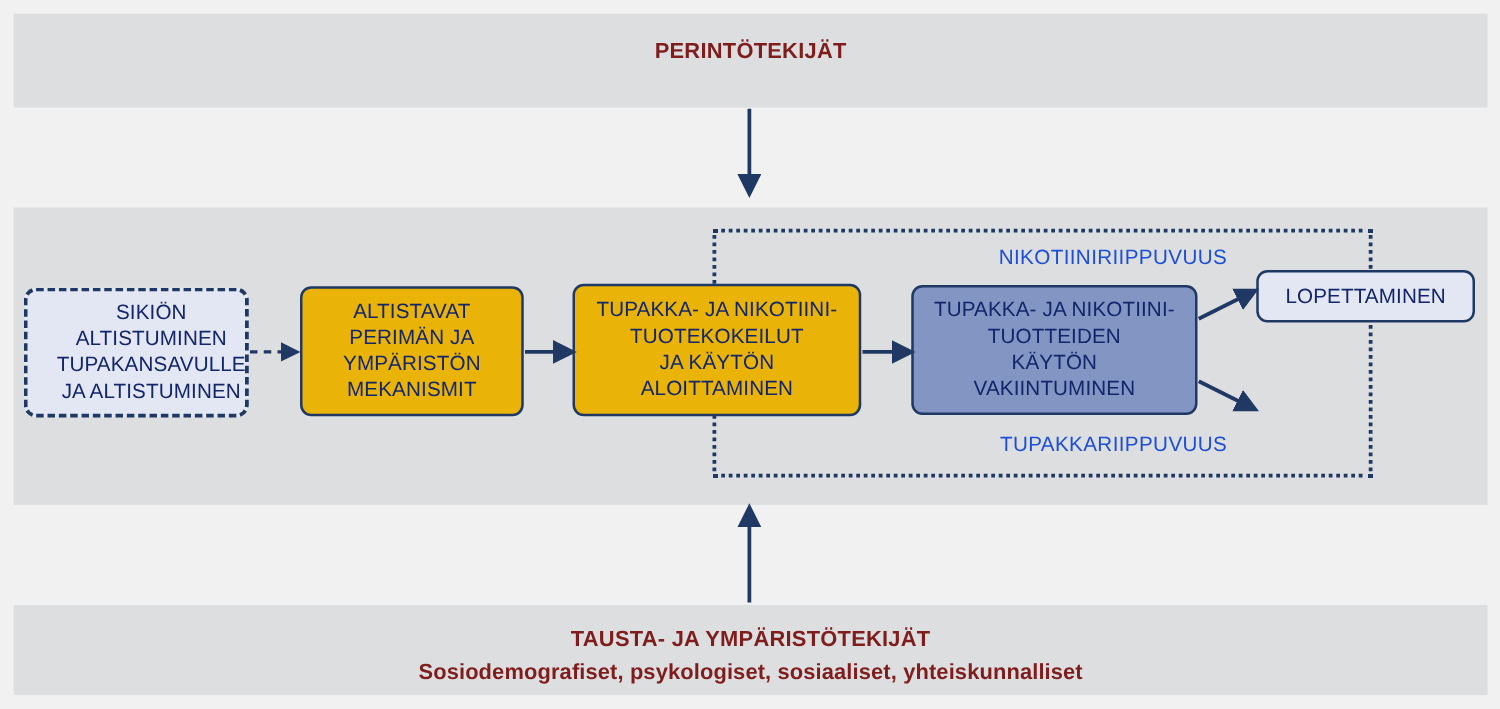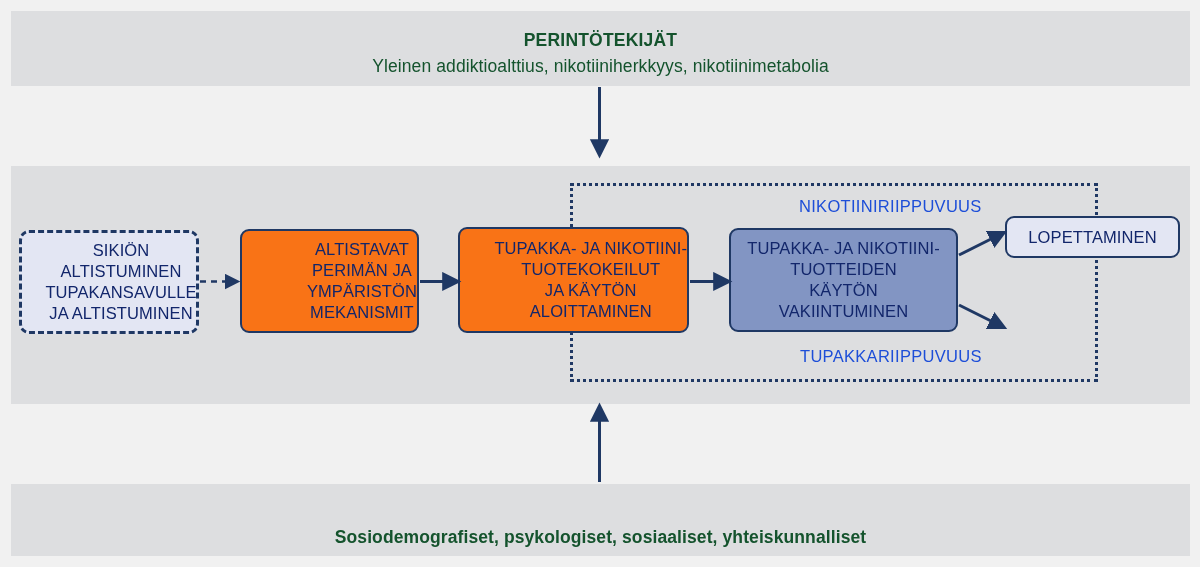--- a/index.html
+++ b/index.html
@@ -28,21 +28,21 @@
   }
   #band-top    { left: 11px; top: 11px;  width: 1179px; height: 75px; }
   #band-middle { left: 11px; top: 166px; width: 1179px; height: 238px; }
   #band-bottom { left: 11px; top: 484px; width: 1179px; height: 72px; }
 
   
   .band-text {
     position: absolute;
     left: 0; right: 0;
     text-align: center;
-    color: #14532d;
+    color: #7f1d1d;
   }
   .band-title {
     font-size: 17.5px;
     font-weight: bold;
     letter-spacing: 0.2px;
   }
   .band-sub {
     font-size: 17.5px;
     font-weight: normal;
     letter-spacing: 0.1px;
@@ -61,21 +61,21 @@
     color: #12266b;
     display: flex;
     align-items: center;
     justify-content: center;
     text-align: center;
     font-size: 16.5px;
     line-height: 1.27;
     letter-spacing: 0.1px;
   }
   .pbox.light  { background: #e3e6f3; }
-  .pbox.mid    { background: #f97316; justify-content: flex-end; }
+  .pbox.mid    { background: #eab308; }
   .pbox.dark   { background: #8295c3; }
   .pbox.dashed {
     border-style: dashed;
     border-width: 3px;
     border-radius: 10px;
     padding-left: 24px;
   }
 
   #box-fetus     { left: 19px;   top: 230px; width: 180px; height: 104px; }
   #box-mechanism { left: 240px;  top: 229px; width: 179px; height: 104px; }
@@ -114,21 +114,20 @@
     pointer-events: none;
   }
 </style>
 </head>
 <body>
 
 <div id="diagram">
 
   <div class="band" id="band-top">
     <div class="band-text band-title">PERINTÖTEKIJÄT</div>
-    <div class="band-text band-sub">Yleinen addiktioalttius, nikotiiniherkkyys, nikotiinimetabolia</div>
   </div>
 
   <div class="band" id="band-middle"></div>
 
   <div id="dotted-frame"></div>
   <div class="frame-label" id="label-nicotine">NIKOTIINIRIIPPUVUUS</div>
   <div class="frame-label" id="label-tobacco">TUPAKKARIIPPUVUUS</div>
 
   <div class="pbox light dashed" id="box-fetus">
     <span>
@@ -165,20 +164,21 @@
       <span>VAKIINTUMINEN</span>
     </span>
   </div>
 
   <div class="pbox light" id="box-quit">
     <span>LOPETTAMINEN</span>
   </div>
 
 
   <div class="band" id="band-bottom">
+    <div class="band-text band-title">TAUSTA- JA YMPÄRISTÖTEKIJÄT</div>
     <div class="band-text band-sub">Sosiodemografiset, psykologiset, sosiaaliset, yhteiskunnalliset</div>
   </div>
 
   <svg id="arrows" viewBox="0 0 1200 567">
     <defs>
       <marker id="ah" markerWidth="9" markerHeight="9" refX="2.6" refY="3.2" orient="auto" markerUnits="strokeWidth">
         <path d="M0,0 L0,6.4 L6.4,3.2 z" fill="#1f3864"></path>
       </marker>
       <marker id="ah-sm" markerWidth="10" markerHeight="10" refX="2.4" refY="3" orient="auto" markerUnits="strokeWidth">
         <path d="M0,0 L0,6 L6,3 z" fill="#1f3864"></path>

